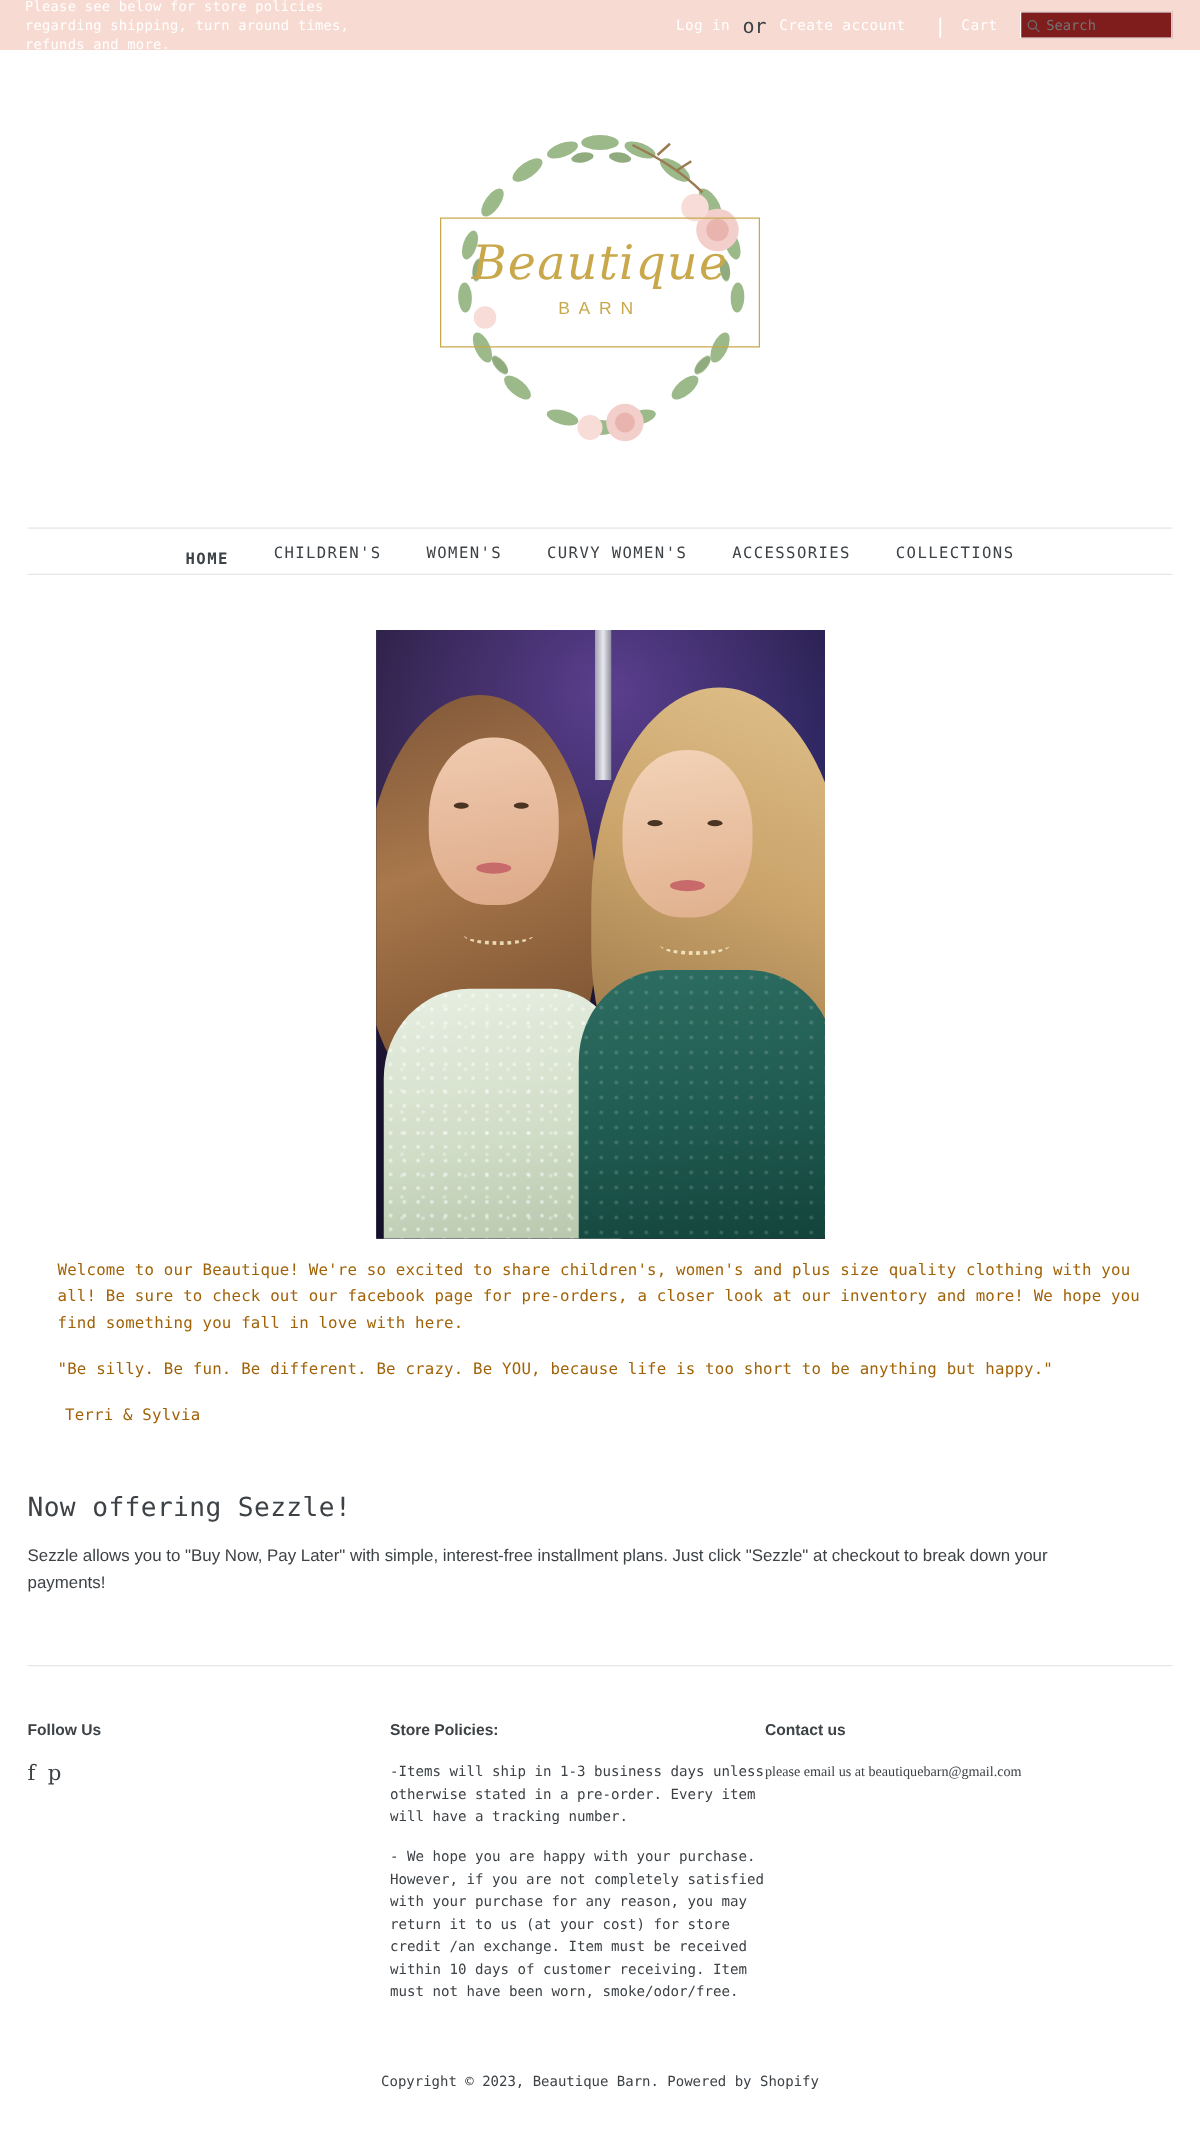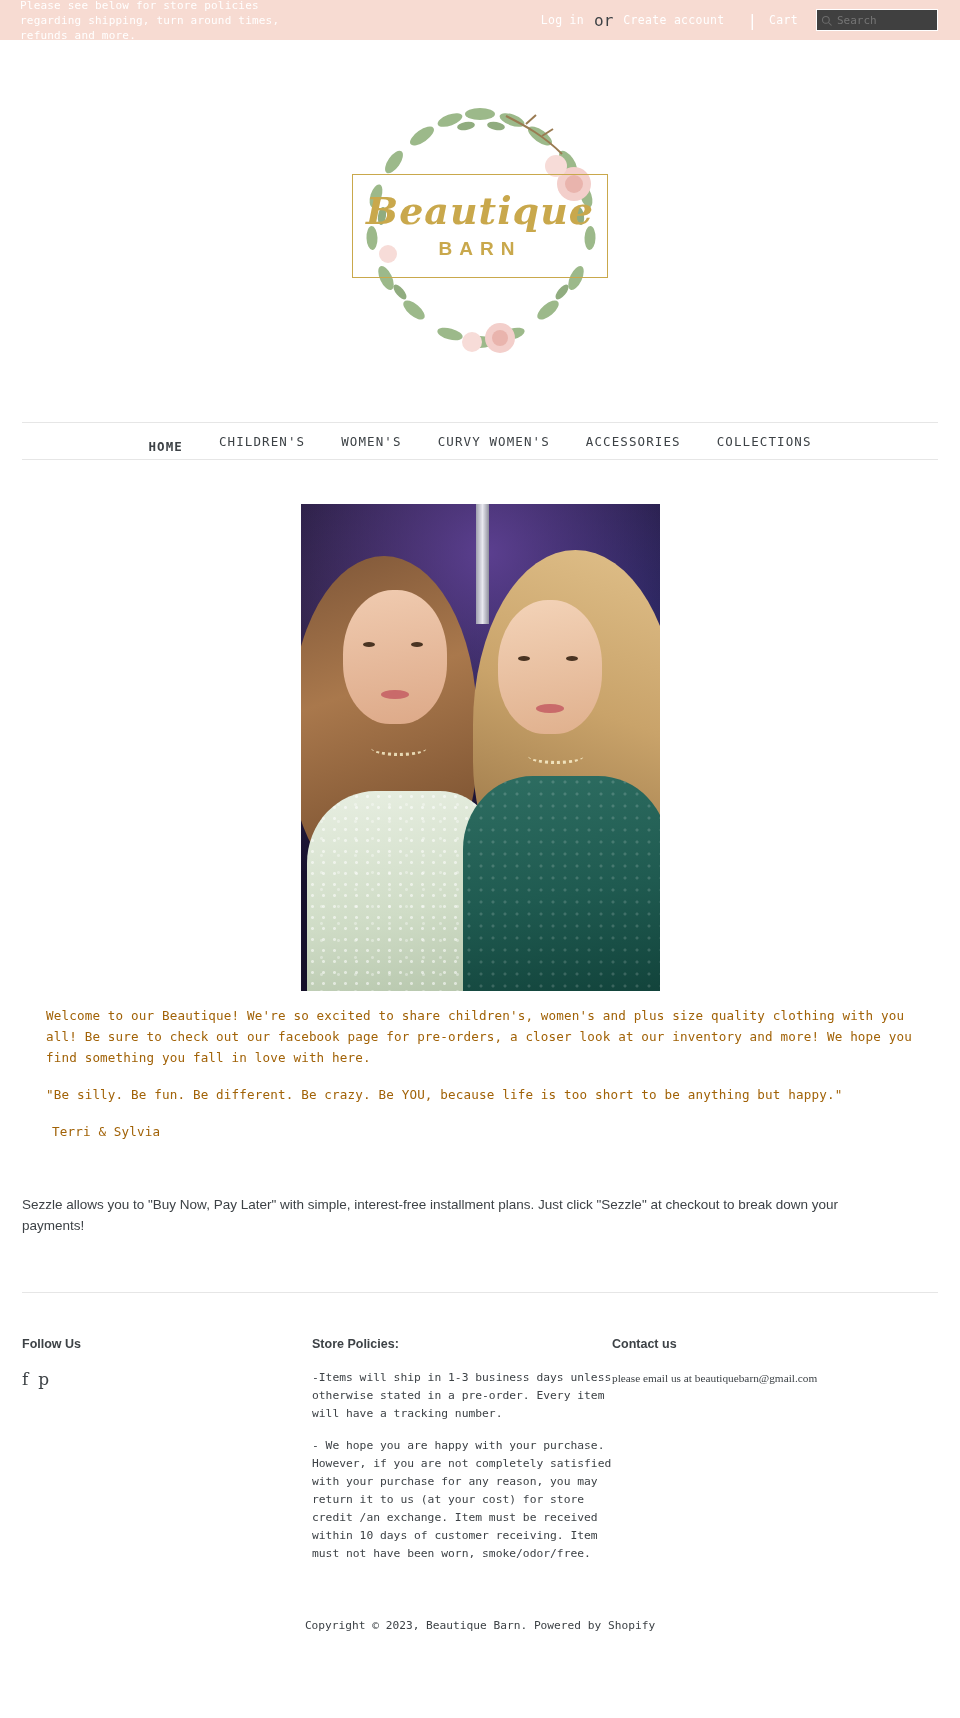--- a/index.html
+++ b/index.html
@@ -42,21 +42,21 @@
     text-decoration: none;
     letter-spacing: 0.3px;
   }
   .topbar-link { margin: 0 5px; }
   .divider { margin: 0 12px 0 18px; color: #ffffff; }
   .cart-link { margin-right: 18px; }
   .searchbox {
     position: relative;
     width: 122px;
     height: 22px;
-    background: #404040;
+    background: #7f1d1d;
     border: 1px solid #ffffff;
     display: flex;
     align-items: center;
   }
   .searchbox input {
     border: 0;
     outline: 0;
     width: 100%;
     height: 100%;
     padding: 0 6px 0 20px;
@@ -77,21 +77,20 @@
   .logo-wrap {
     height: 382px;
     display: flex;
     align-items: center;
     justify-content: center;
   }
   .logo {
     width: 300px;
     height: 278px;
     position: relative;
-    font-weight: bold;
   }
   .wreath {
     position: absolute;
     inset: 0;
   }
   .logo-box {
     position: absolute;
     left: 22px;
     top: 82px;
     width: 256px;
@@ -110,21 +109,21 @@
     color: #c9a84c;
     letter-spacing: 1px;
   }
   .logo-sub {
     position: absolute;
     left: 0;
     right: 0;
     top: 146px;
     text-align: center;
     font-family: "Liberation Sans", sans-serif;
-    font-size: 19px;
+    font-size: 14px;
     letter-spacing: 7px;
     color: #c9a84c;
   }
 
   
   .nav-outer {
     border-top: 1px solid #e6e6e6;
     border-bottom: 1px solid #e6e6e6;
     margin: 0 22px;
     height: 38px;
@@ -444,20 +443,21 @@
   </div>
 </div>
 
 <div class="content">
   <p>Welcome to our Beautique! We're so excited to share children's, women's and plus size quality clothing with you all! Be sure to check out our facebook page for pre-orders, a closer look at our inventory and more! We hope you find something you fall in love with here.</p>
   <p>"Be silly. Be fun. Be different. Be crazy. Be YOU, because life is too short to be anything but happy."</p>
   <p class="sig">Terri &amp; Sylvia</p>
 </div>
 
 <div class="sezzle">
+  <h2>Now offering Sezzle!</h2>
   <p>Sezzle allows you to "Buy Now, Pay Later" with simple, interest-free installment plans. Just click "Sezzle" at checkout to break down your payments!</p>
 </div>
 
 <div class="footer">
   <div class="fcol-1">
     <div class="fhead">Follow Us</div>
     <div class="social">
       <a href="#">f</a>
       <a href="#">p</a>
     </div>

